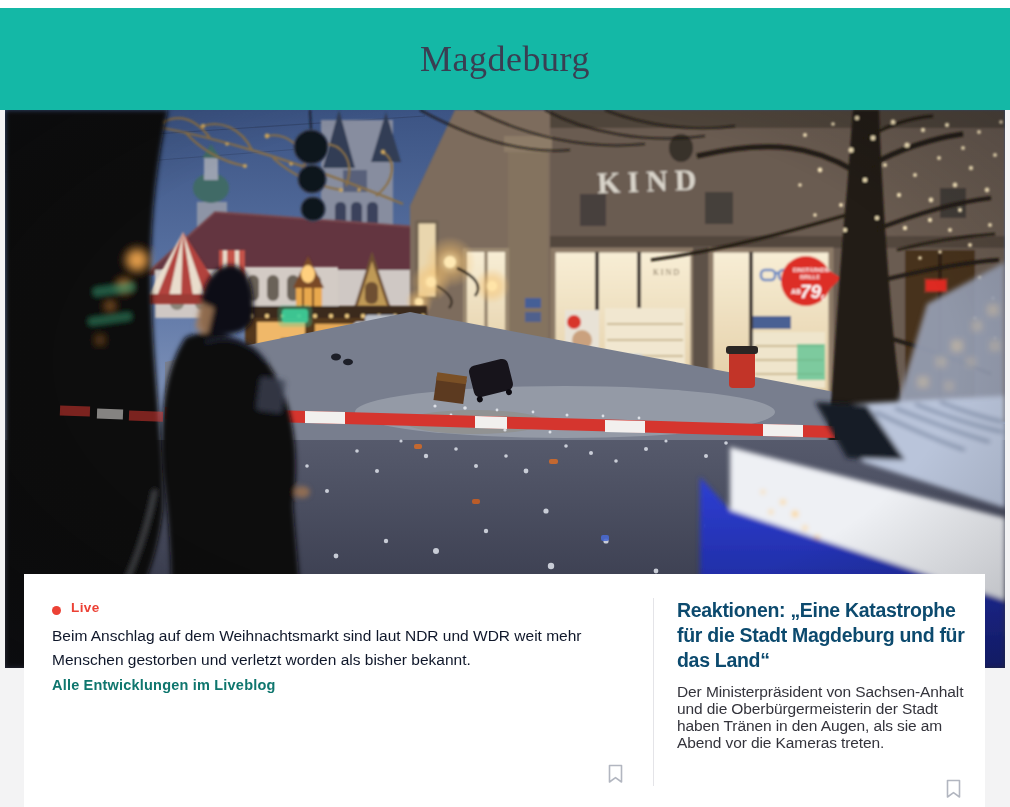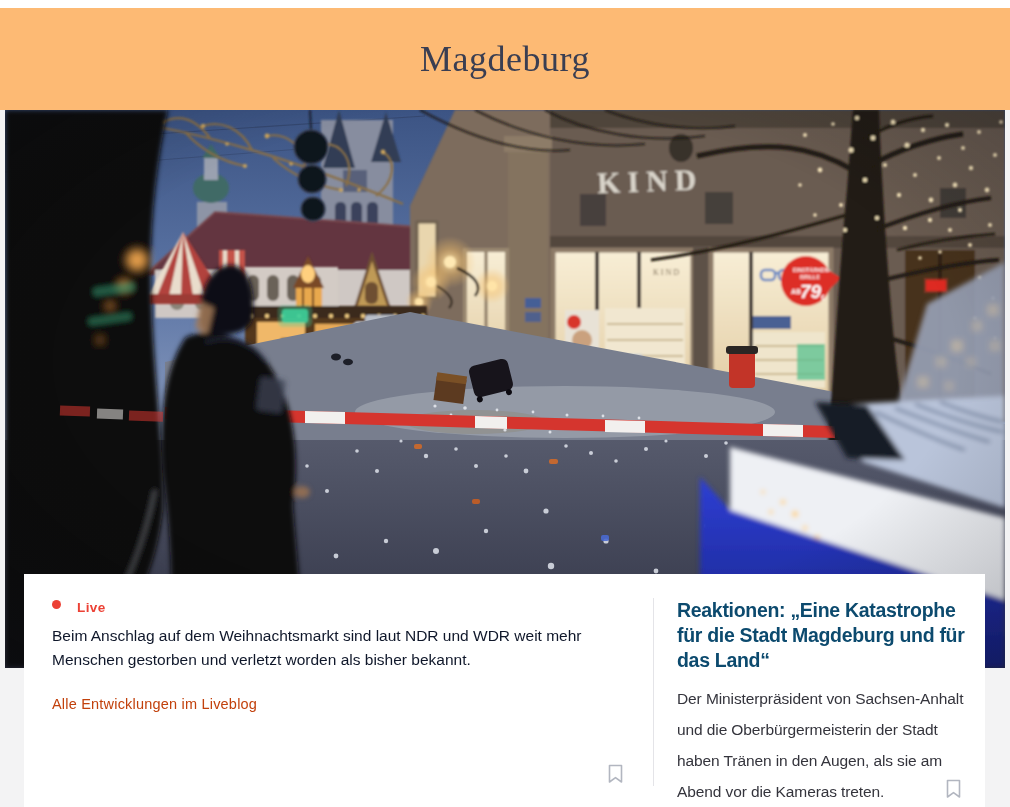--- a/index.html
+++ b/index.html
@@ -5,60 +5,60 @@
   html,body{margin:0;padding:0;}
   body{
     width:1010px;height:807px;overflow:hidden;position:relative;
     background:#f3f3f4;
     font-family:"Liberation Sans", sans-serif;
     -webkit-font-smoothing:antialiased;
   }
   .topstrip{position:absolute;left:0;top:0;width:1010px;height:8px;background:#ffffff;}
   .header{
     position:absolute;left:0;top:8px;width:1010px;height:102px;
-    background:#fdba74;display:flex;align-items:center;justify-content:center;
+    background:#14b8a6;display:flex;align-items:center;justify-content:center;
   }
   .header h1{
     margin:0;font-family:"Liberation Serif", serif;font-weight:400;
     font-size:36px;color:#3a3e52;letter-spacing:.5px;
   }
   .hero{
     position:absolute;left:5px;top:110px;width:1000px;height:558px;
     overflow:hidden;background:#2c3248;cursor:pointer;
   }
   .hero svg{display:block;}
   .card{
     position:absolute;left:24px;top:574px;width:961px;height:233px;
     background:#ffffff;z-index:5;
   }
   .col-left{position:absolute;left:28px;top:26px;width:600px;}
-  .live-row{display:flex;align-items:flex-start;gap:16px;cursor:pointer;}
+  .live-row{display:flex;align-items:flex-end;gap:10px;cursor:pointer;}
   .live-dot{width:9px;height:9px;border-radius:50%;background:#ec4135;}
   .live-label{font-size:13.5px;font-weight:700;color:#ec4135;letter-spacing:.4px;}
   .headline{
     margin:14px 0 0 0;width:612px;
     font-size:30px;line-height:40px;font-weight:700;
     color:#1e2235;letter-spacing:-0.8px;cursor:pointer;
   }
   .teaser{
     margin:9px 0 0 0;width:590px;
     font-size:15.5px;line-height:23.5px;color:#0f172a;
   }
-  .linkrow{margin-top:25px;font-size:14.5px;font-weight:400;color:#c2410c;letter-spacing:.2px;cursor:pointer;}
+  .linkrow{margin-top:6px;font-size:14.5px;font-weight:700;color:#0f766e;letter-spacing:.2px;cursor:pointer;}
   .bm{position:absolute;cursor:pointer;}
   .bm svg{display:block;}
   .divider{position:absolute;left:629px;top:24px;width:1px;height:188px;background:#e4e4e8;}
   .col-right{position:absolute;left:653px;top:24px;width:295px;}
   .headline2{
     margin:0;width:295px;font-size:19.5px;line-height:25px;font-weight:700;
     color:#0c4a6e;letter-spacing:-0.3px;cursor:pointer;
   }
   .teaser2{
     margin:10px 0 0 0;width:292px;
-    font-size:15.5px;line-height:31px;color:#34343c;letter-spacing:-0.1px;
+    font-size:15.5px;line-height:17px;color:#34343c;letter-spacing:-0.1px;
   }
 </style>
 </head>
 <body>
 
 <div class="topstrip"></div>
 
 <div class="header">
   <h1>Magdeburg</h1>
 </div>

